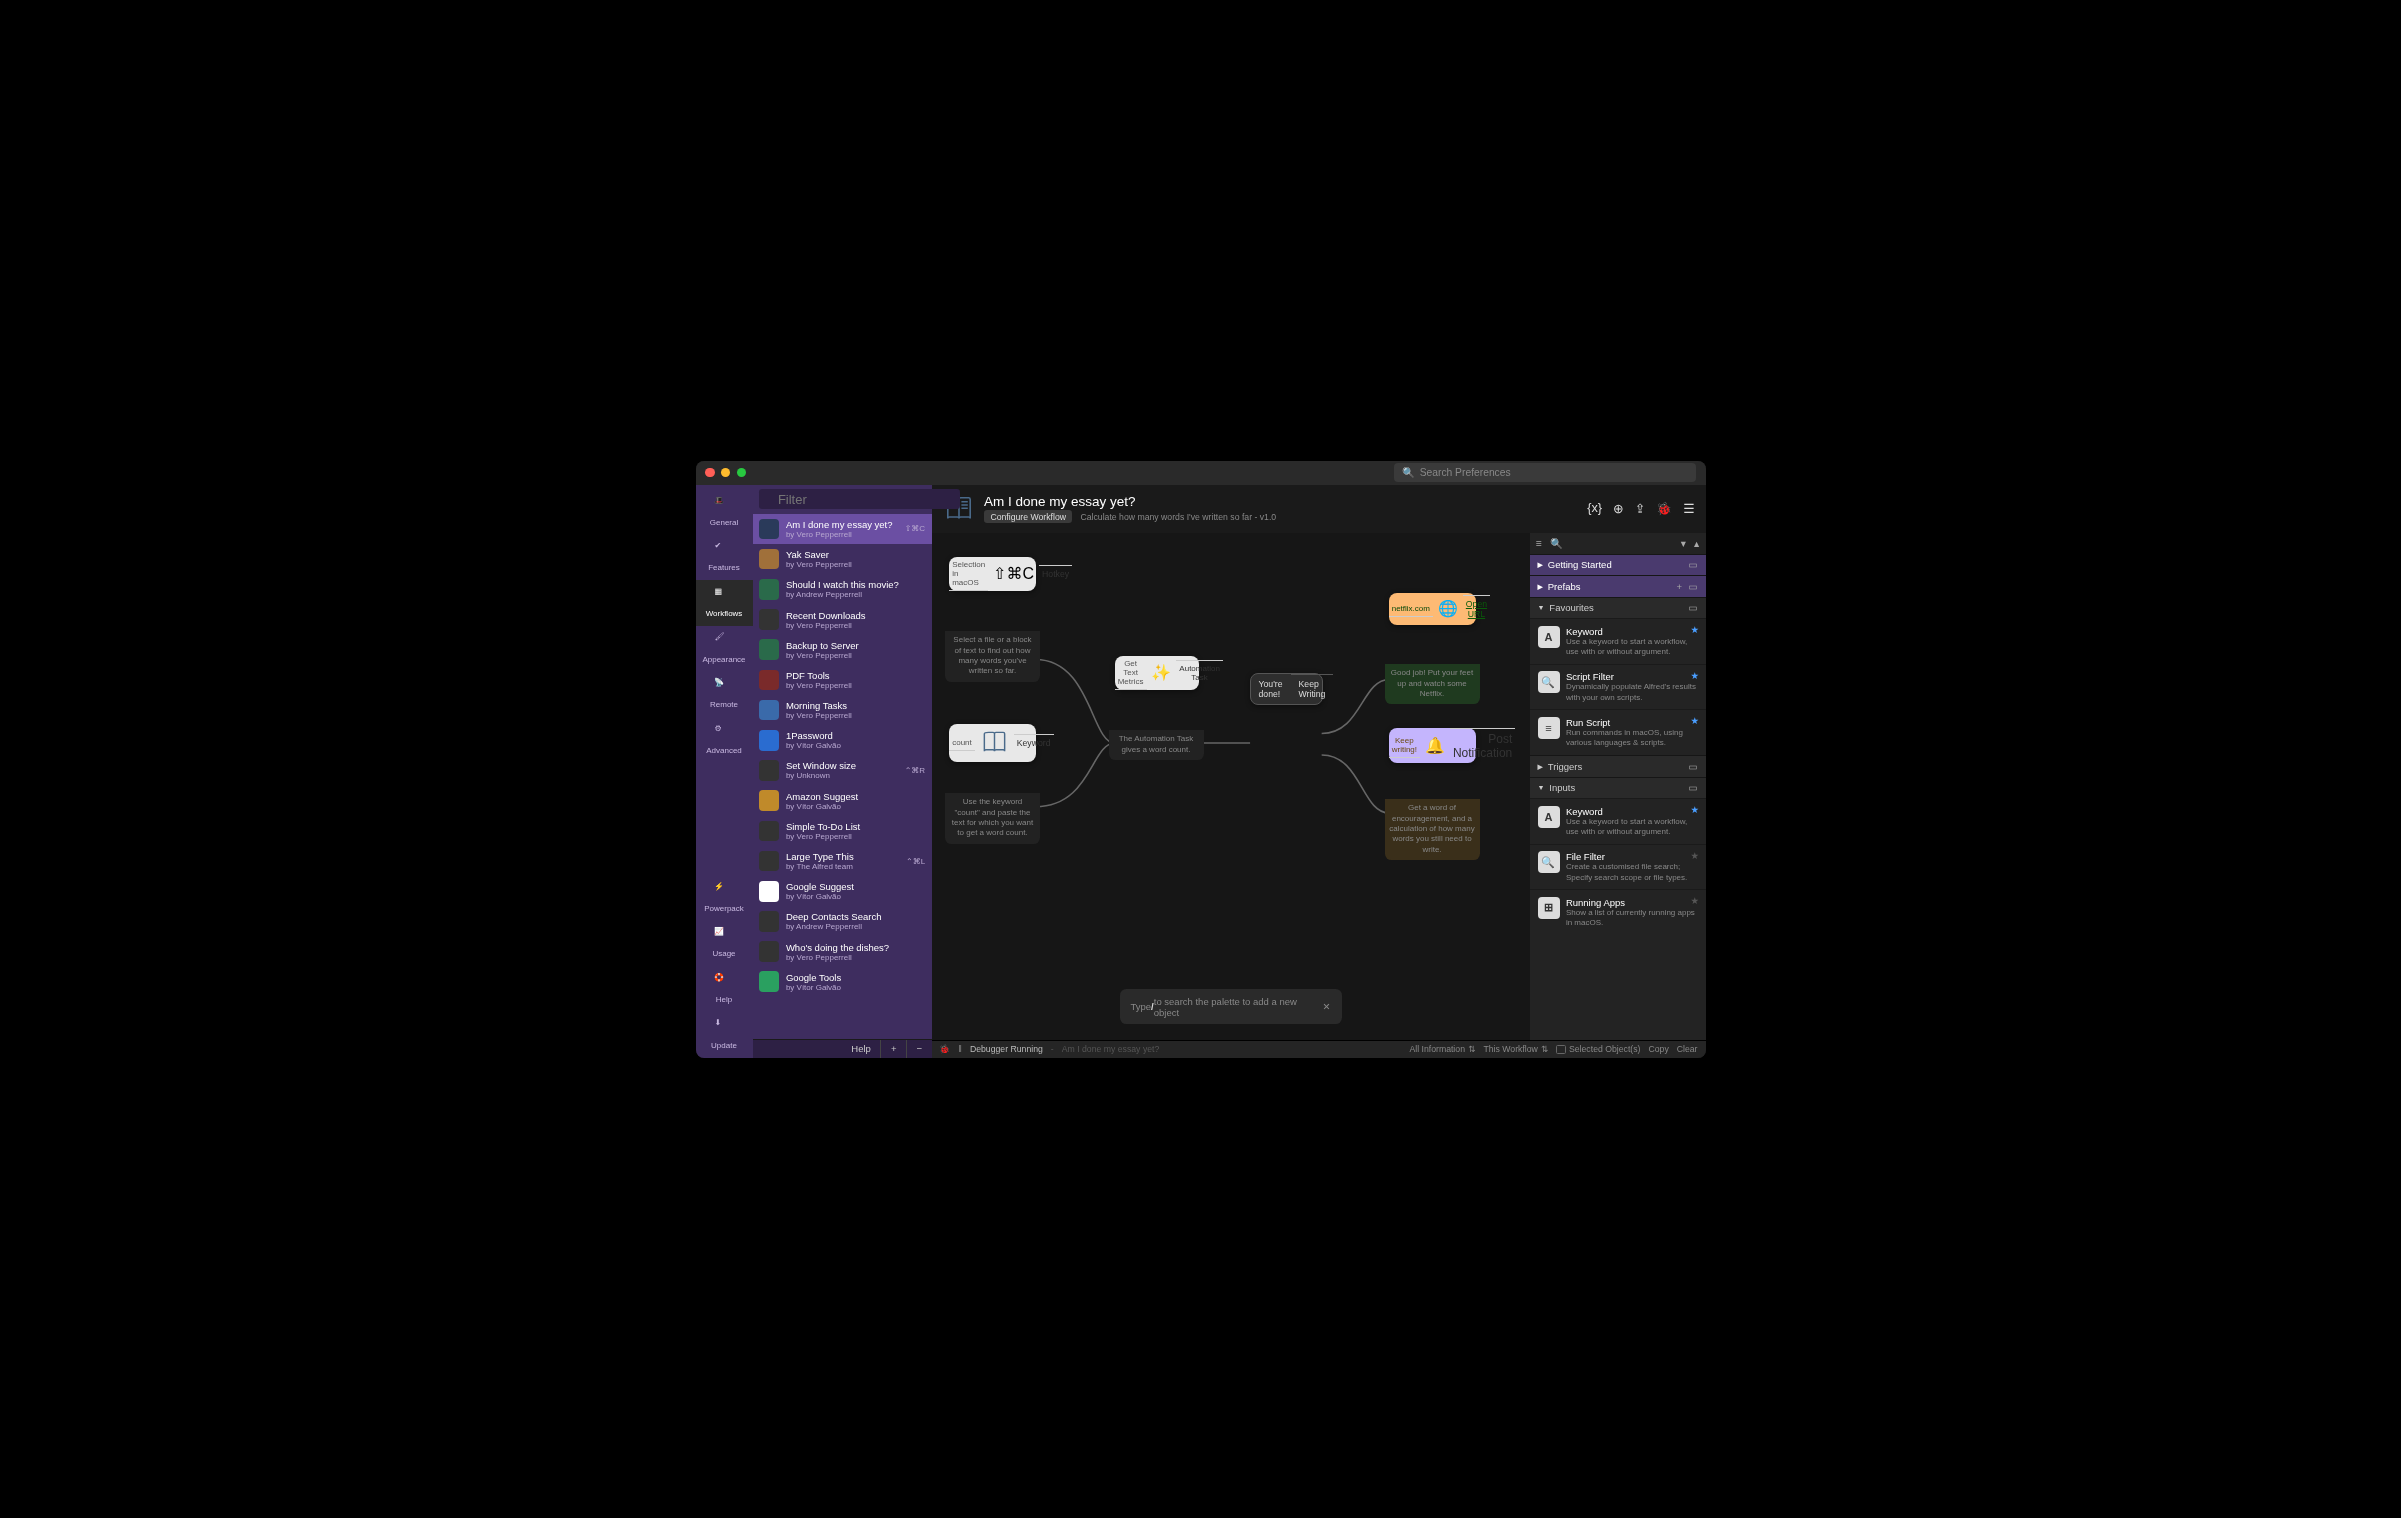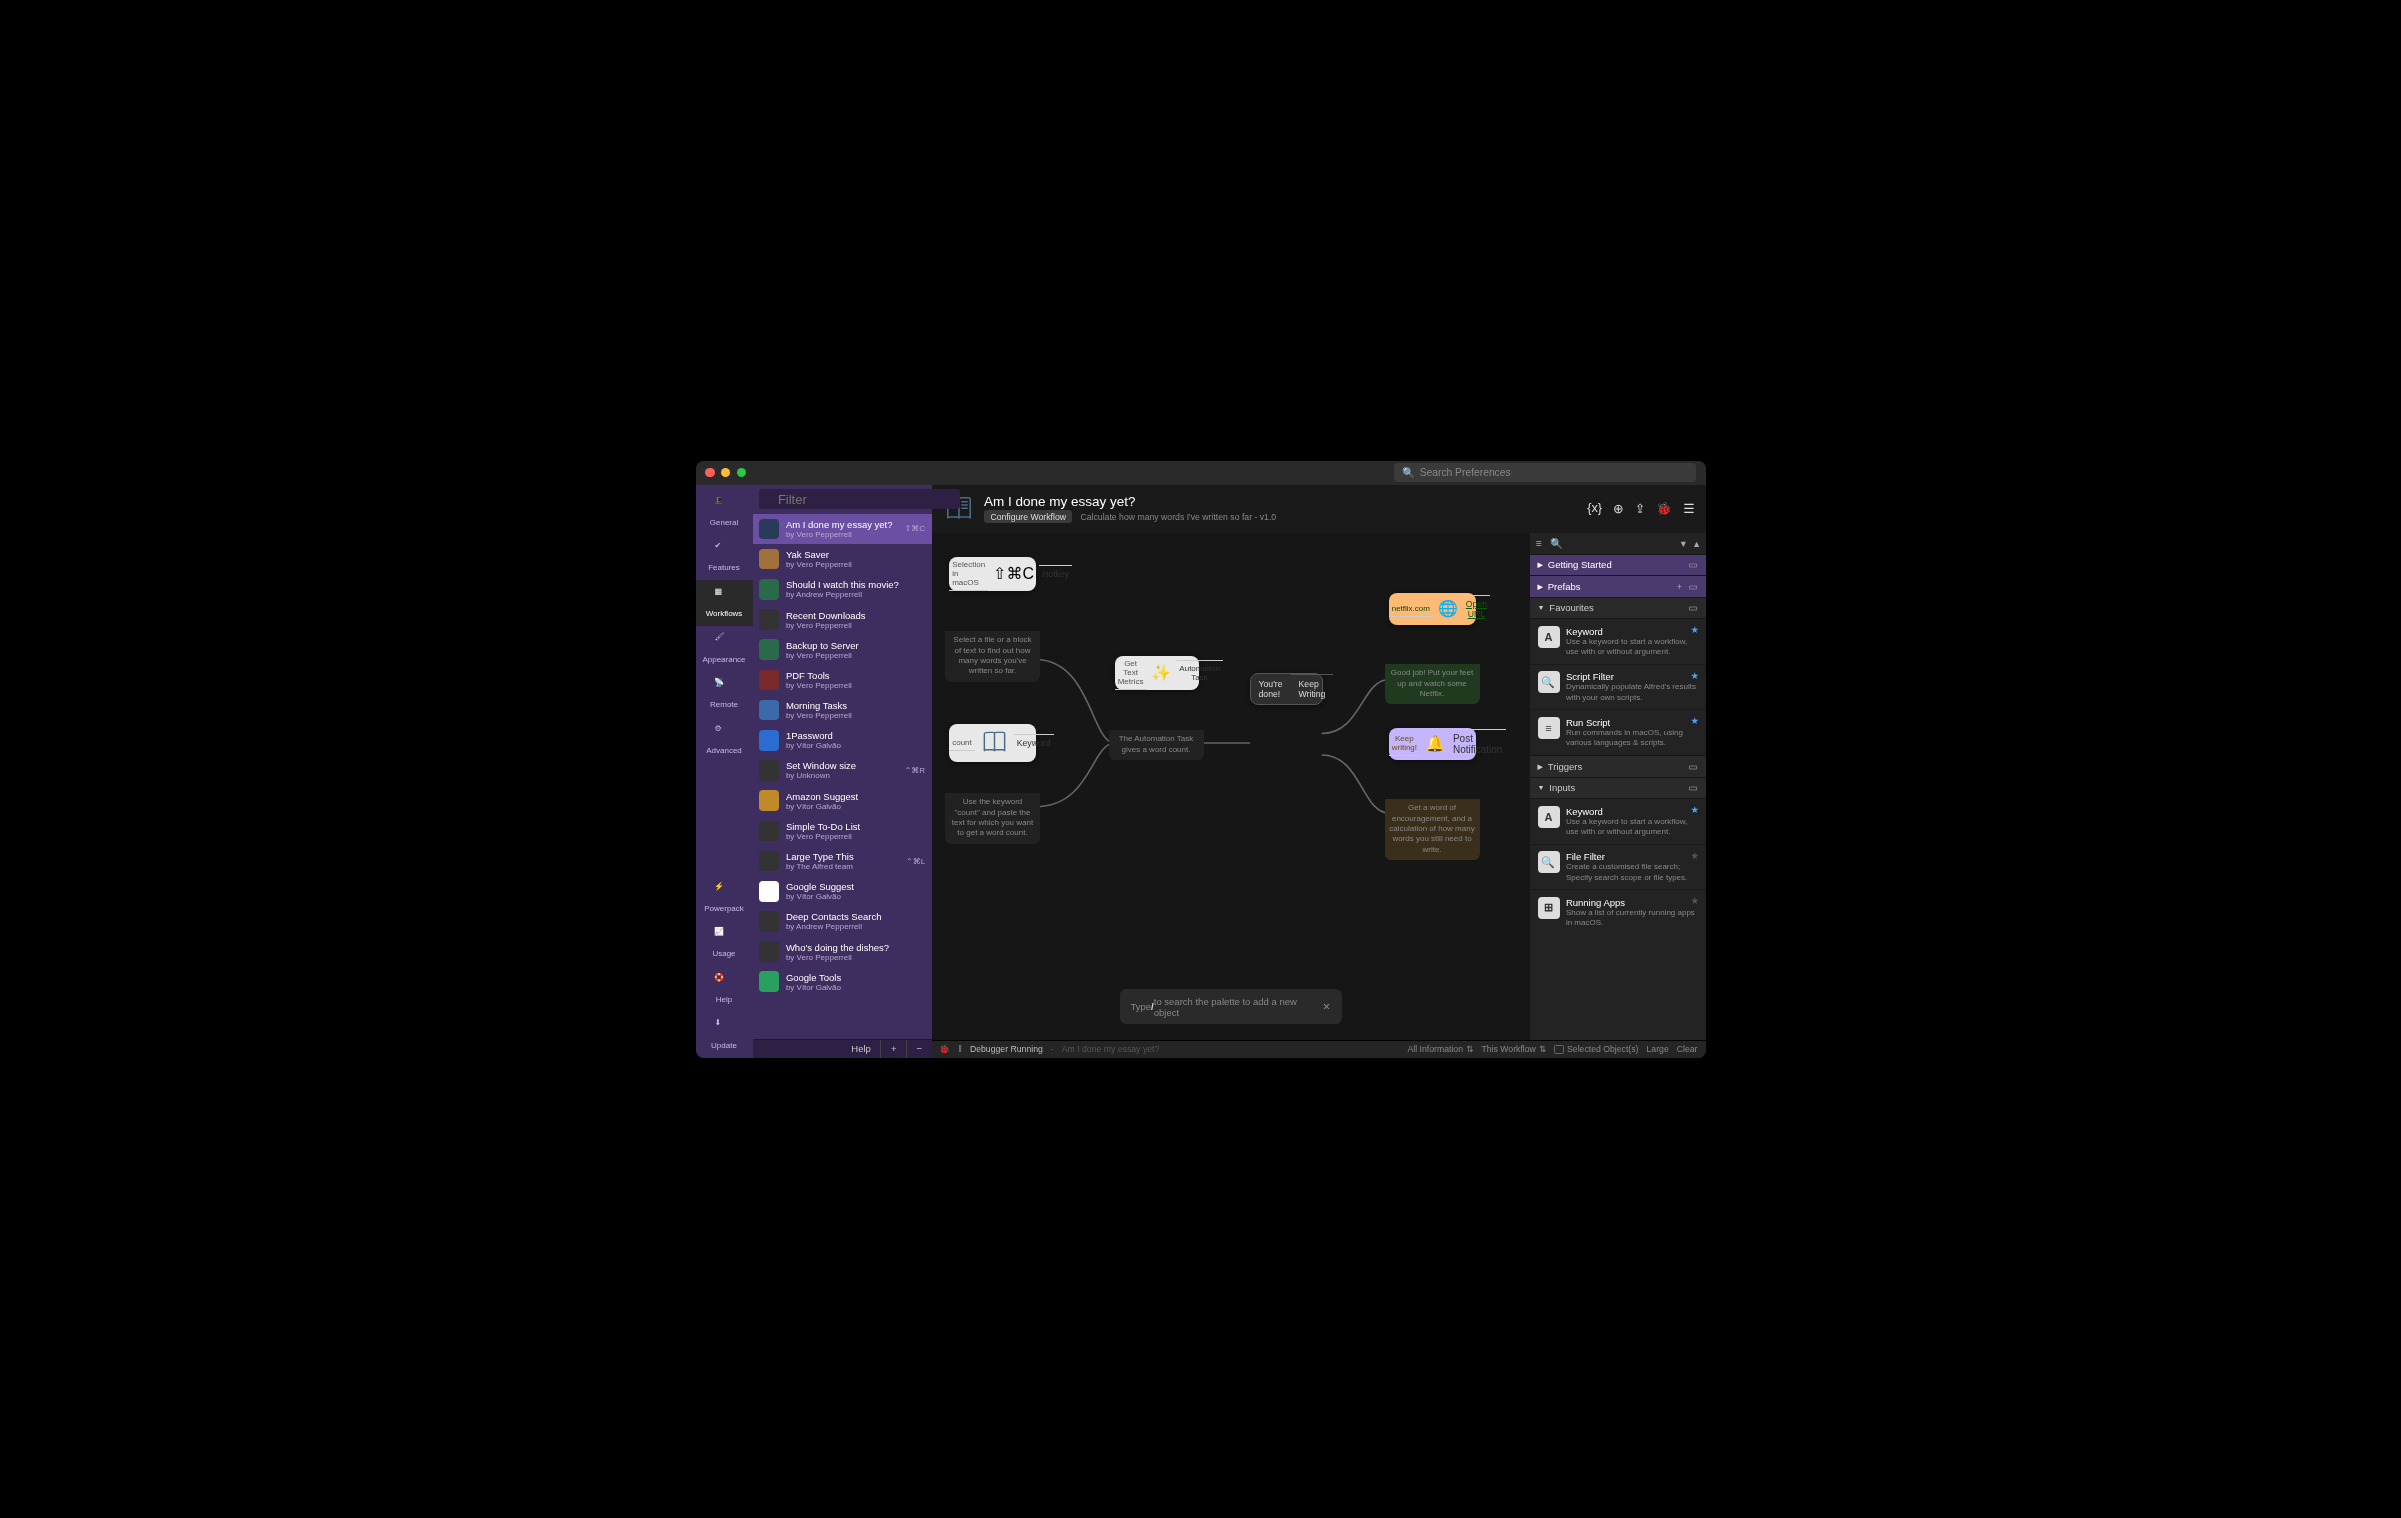--- a/index.html
+++ b/index.html
@@ -343,21 +343,21 @@
           <div class="node green" style="left:457px;top:60px;width:87px">
             <div class="node-head" style="width:100%;text-align:center;color:#0a4a0a">netflix.com</div>
             <div class="node-body">🌐</div>
             <div class="node-foot" style="width:100%;text-align:center">Open URL</div>
           </div>
           <div class="node-desc" style="left:453px;top:131px;background:#1f3a1f">Good job! Put your feet up and watch some Netflix.</div>
 
           <div class="node orange" style="left:457px;top:195px;width:87px">
             <div class="node-head" style="width:100%;text-align:center;color:#6a4a10">Keep writing!</div>
             <div class="node-body">🔔</div>
-            <div class="node-foot" style="width:100%;text-align:left;font-size:10px">Post Notification</div>
+            <div class="node-foot" style="width:100%;text-align:right;font-size:12px">Post Notification</div>
           </div>
           <div class="node-desc" style="left:453px;top:266px;background:#3a2f1a">Get a word of encouragement, and a calculation of how many words you still need to write.</div>
 
           <div class="search-palette">
             <span>Type </span>
             <b style="color:#ddd">/</b>
             <span> to search the palette to add a new object</span>
             <span class="close">✕</span>
           </div>
         </div>
@@ -473,20 +473,20 @@
               <span>⇅</span>
             </span>
           <span class="sel">
               <span>This Workflow</span> 
               <span>⇅</span>
             </span>
           <span class="sel">
               <span style="width:9.5px;height:9.5px;border:0.8px solid #666;display:inline-block;border-radius:1.6px"></span> 
               <span>Selected Object(s)</span>
             </span>
-          <span style="cursor:pointer">Large</span>
+          <span style="cursor:pointer">Copy</span>
           <span style="cursor:pointer">Clear</span>
         </div>
       </div>
     </div>
   </div>
 </div>
 
 
 </body></html>

